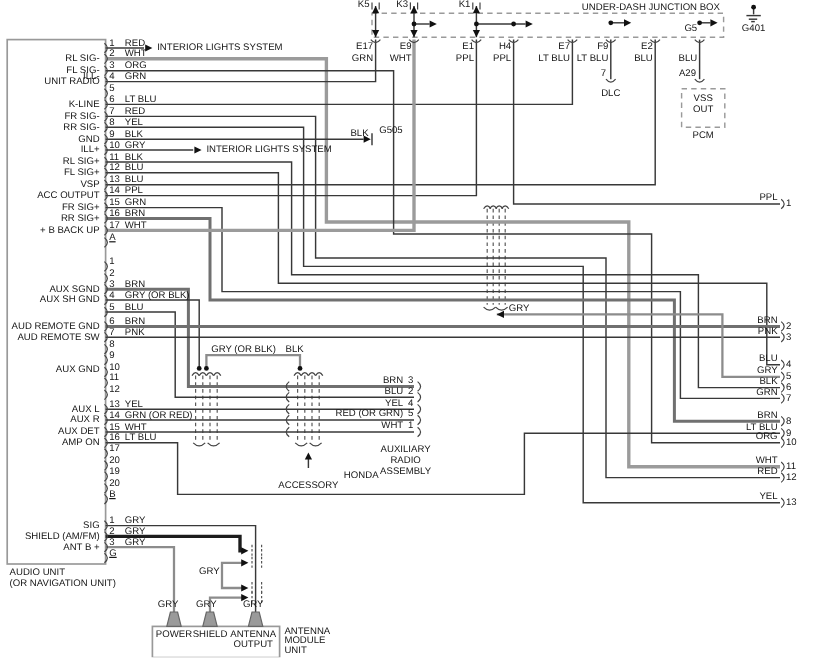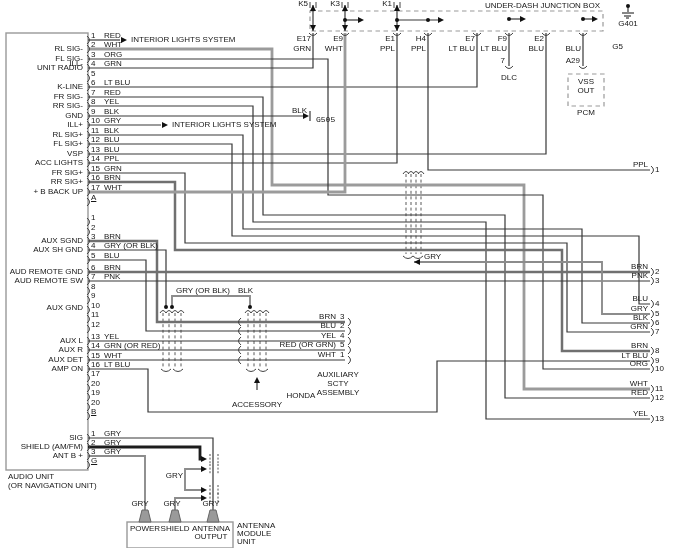--- a/index.html
+++ b/index.html
@@ -265,21 +265,21 @@
       <div style="left: 104px; top: 117px;">GRY</div>
       <div class="r" style="left: 83px; top: 131px;">RL SIG+</div>
       <div style="left: 91px; top: 127px;">11</div>
       <div style="left: 104px; top: 127px;">BLK</div>
       <div class="r" style="left: 83px; top: 140px;">FL SIG+</div>
       <div style="left: 91px; top: 136px;">12</div>
       <div style="left: 104px; top: 136px;">BLU</div>
       <div class="r" style="left: 83px; top: 150px;">VSP</div>
       <div style="left: 91px; top: 146px;">13</div>
       <div style="left: 104px; top: 146px;">BLU</div>
-      <div class="r" style="left: 83px; top: 159px;">ACC LIGHTS</div>
+      <div class="r" style="left: 83px; top: 159px;">ACC OUTPUT</div>
       <div style="left: 91px; top: 155px;">14</div>
       <div style="left: 104px; top: 155px;">PPL</div>
       <div class="r" style="left: 83px; top: 169px;">FR SIG+</div>
       <div style="left: 91px; top: 165px;">15</div>
       <div style="left: 104px; top: 165px;">GRN</div>
       <div class="r" style="left: 83px; top: 178px;">RR SIG+</div>
       <div style="left: 91px; top: 174px;">16</div>
       <div style="left: 104px; top: 174px;">BRN</div>
       <div class="r" style="left: 83px; top: 188px;">+ B BACK UP</div>
       <div style="left: 91px; top: 184px;">17</div>
@@ -377,44 +377,44 @@
       <div class="r" style="left: 395px; top: 35px;">E1</div>
       <div class="r" style="left: 395px; top: 45px;">PPL</div>
       <div class="r" style="left: 426px; top: 35px;">H4</div>
       <div class="r" style="left: 426px; top: 45px;">PPL</div>
       <div class="r" style="left: 475px; top: 35px;">E7</div>
       <div class="r" style="left: 475px; top: 45px;">LT BLU</div>
       <div class="r" style="left: 507px; top: 35px;">F9</div>
       <div class="r" style="left: 507px; top: 45px;">LT BLU</div>
       <div class="r" style="left: 544px; top: 35px;">E2</div>
       <div class="r" style="left: 544px; top: 45px;">BLU</div>
-      <div class="r" style="left: 581px; top: 43px; margin-left: 42px;">G5</div>
+      <div class="r" style="left: 581px; top: 20px;">G5</div>
       <div class="r" style="left: 581px; top: 45px;">BLU</div>
       <div style="left: 131px; top: 36px;">INTERIOR LIGHTS SYSTEM</div>
       <div style="left: 172px; top: 121px;">INTERIOR LIGHTS SYSTEM</div>
       <div style="left: 292px; top: 107px;">BLK</div>
-      <div style="left: 316px; top: 116px; font-family: Liberation Mono, monospace;">G505</div>
+      <div style="left: 316px; top: 105px;">G505</div>
       <div class="r" style="left: 600px; top: 2px;">UNDER-DASH JUNCTION BOX</div>
       <div class="c" style="left: 628px; top: 20px;">G401</div>
       <div class="r" style="left: 308px; top: 0px;">K5</div>
       <div class="r" style="left: 340px; top: 0px;">K3</div>
       <div class="r" style="left: 392px; top: 0px;">K1</div>
       <div class="r" style="left: 505px; top: 57px;">7</div>
       <div class="c" style="left: 509px; top: 74px;">DLC</div>
       <div class="r" style="left: 580px; top: 57px;">A29</div>
       <div class="c" style="left: 586px; top: 78px;">VSS</div>
       <div class="c" style="left: 586px; top: 87px;">OUT</div>
       <div class="c" style="left: 586px; top: 109px;">PCM</div>
       <div style="left: 176px; top: 287px;">GRY (OR BLK)</div>
       <div style="left: 238px; top: 287px;">BLK</div>
       <div style="left: 424px; top: 253px;">GRY</div>
       <div class="c" style="left: 257px; top: 392px; margin-left: 44px;">HONDA</div>
       <div class="c" style="left: 257px; top: 401px;">ACCESSORY</div>
       <div class="c" style="left: 338px; top: 371px;">AUXILIARY</div>
-      <div class="c" style="left: 338px; top: 380px;">SCTY</div>
+      <div class="c" style="left: 338px; top: 380px;">RADIO</div>
       <div class="c" style="left: 338px; top: 389px;">ASSEMBLY</div>
       <div style="left: 8px; top: 473px;">AUDIO UNIT</div>
       <div style="left: 8px; top: 482px;">(OR NAVIGATION UNIT)</div>
       <div class="r" style="left: 183px; top: 472px;">GRY</div>
       <div class="c" style="left: 140px; top: 500px;">GRY</div>
       <div class="c" style="left: 172px; top: 500px;">GRY</div>
       <div class="c" style="left: 211px; top: 500px;">GRY</div>
       <div class="c" style="left: 145px; top: 525px;">POWER</div>
       <div class="c" style="left: 145px; top: 533px; margin-top: 21px;">INPUT</div>
       <div class="c" style="left: 175px; top: 525px;">SHIELD</div>

